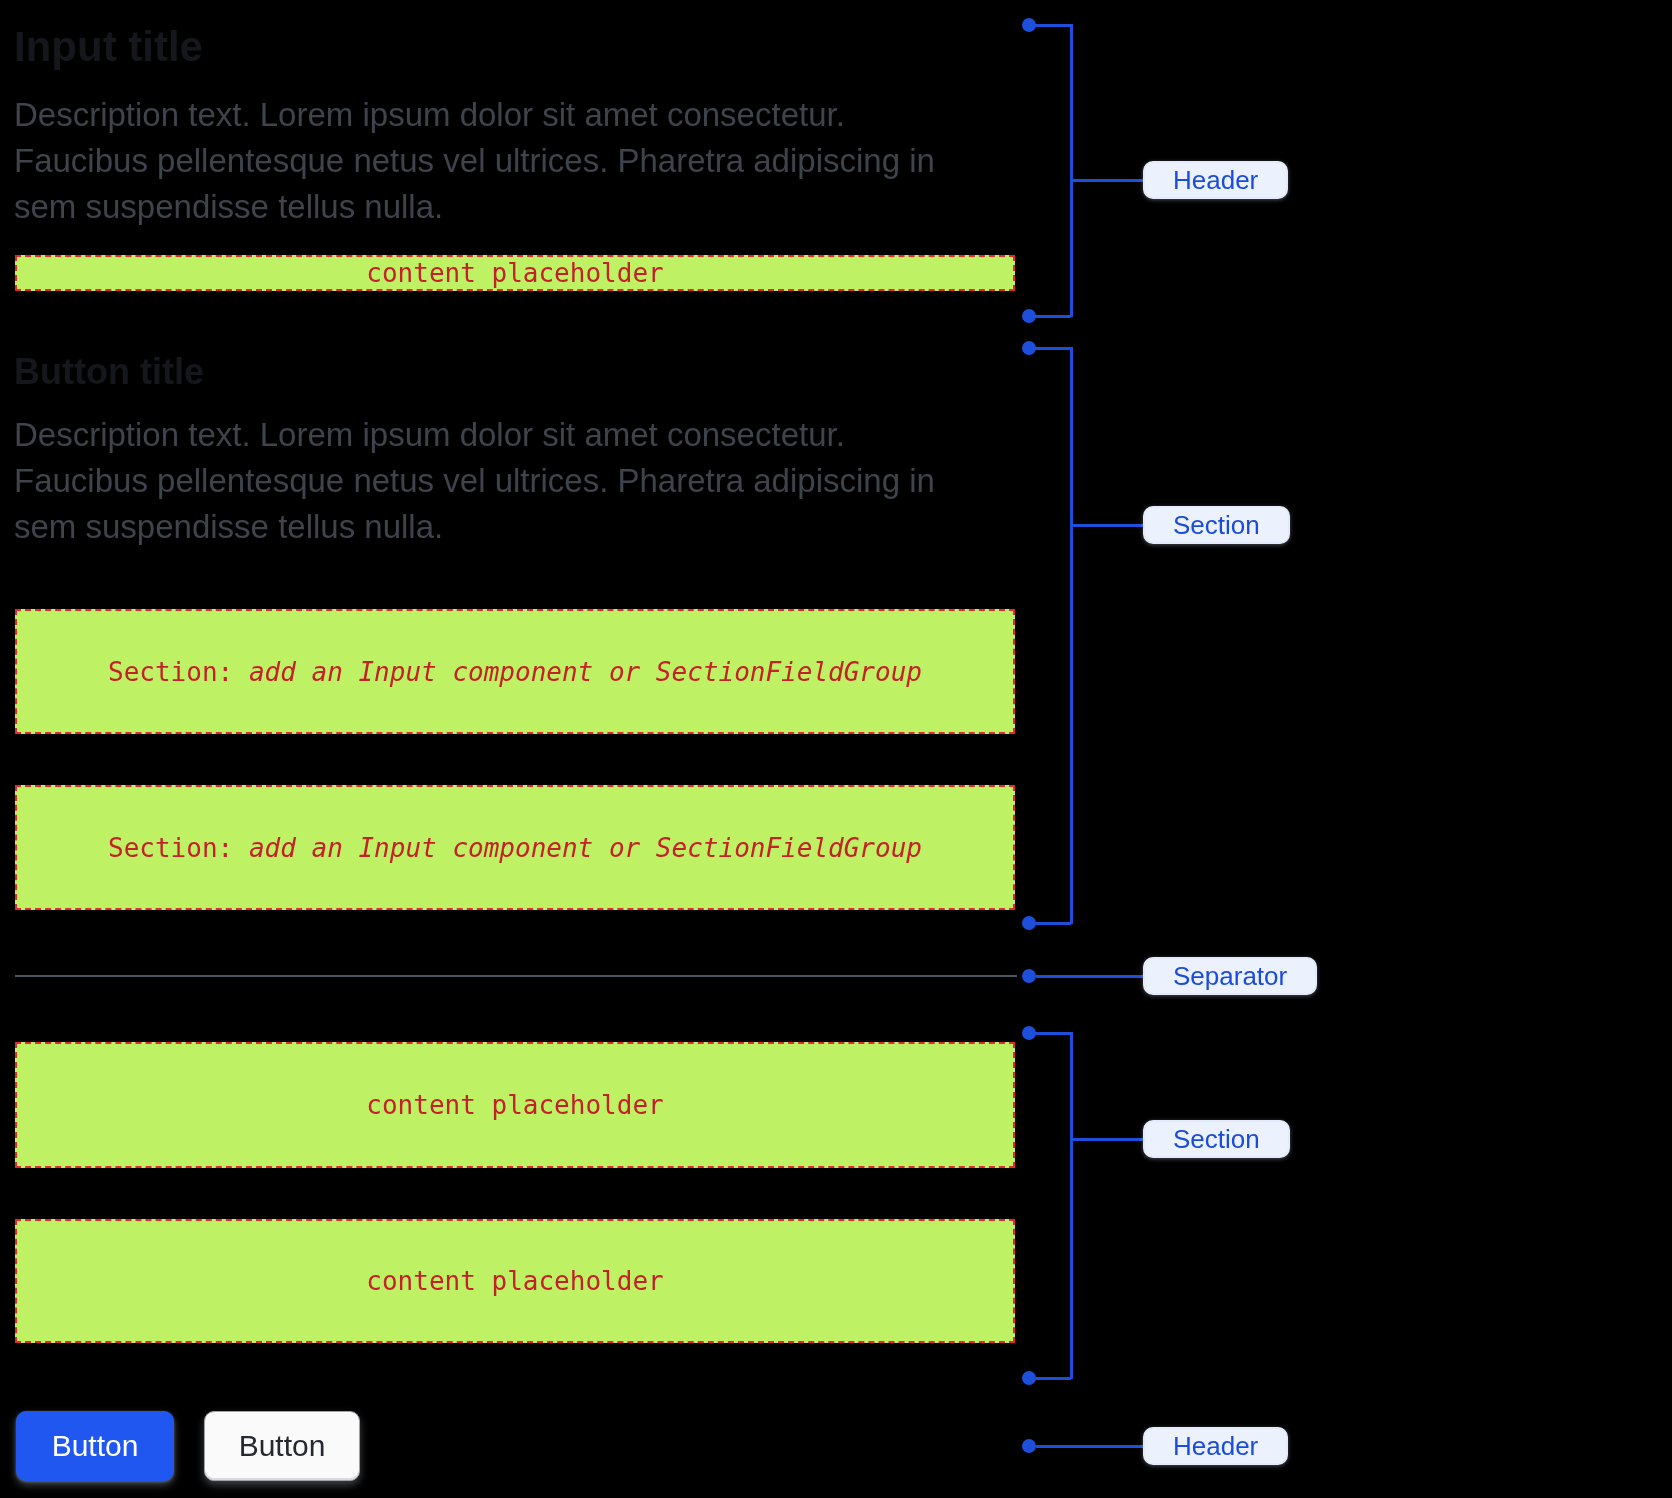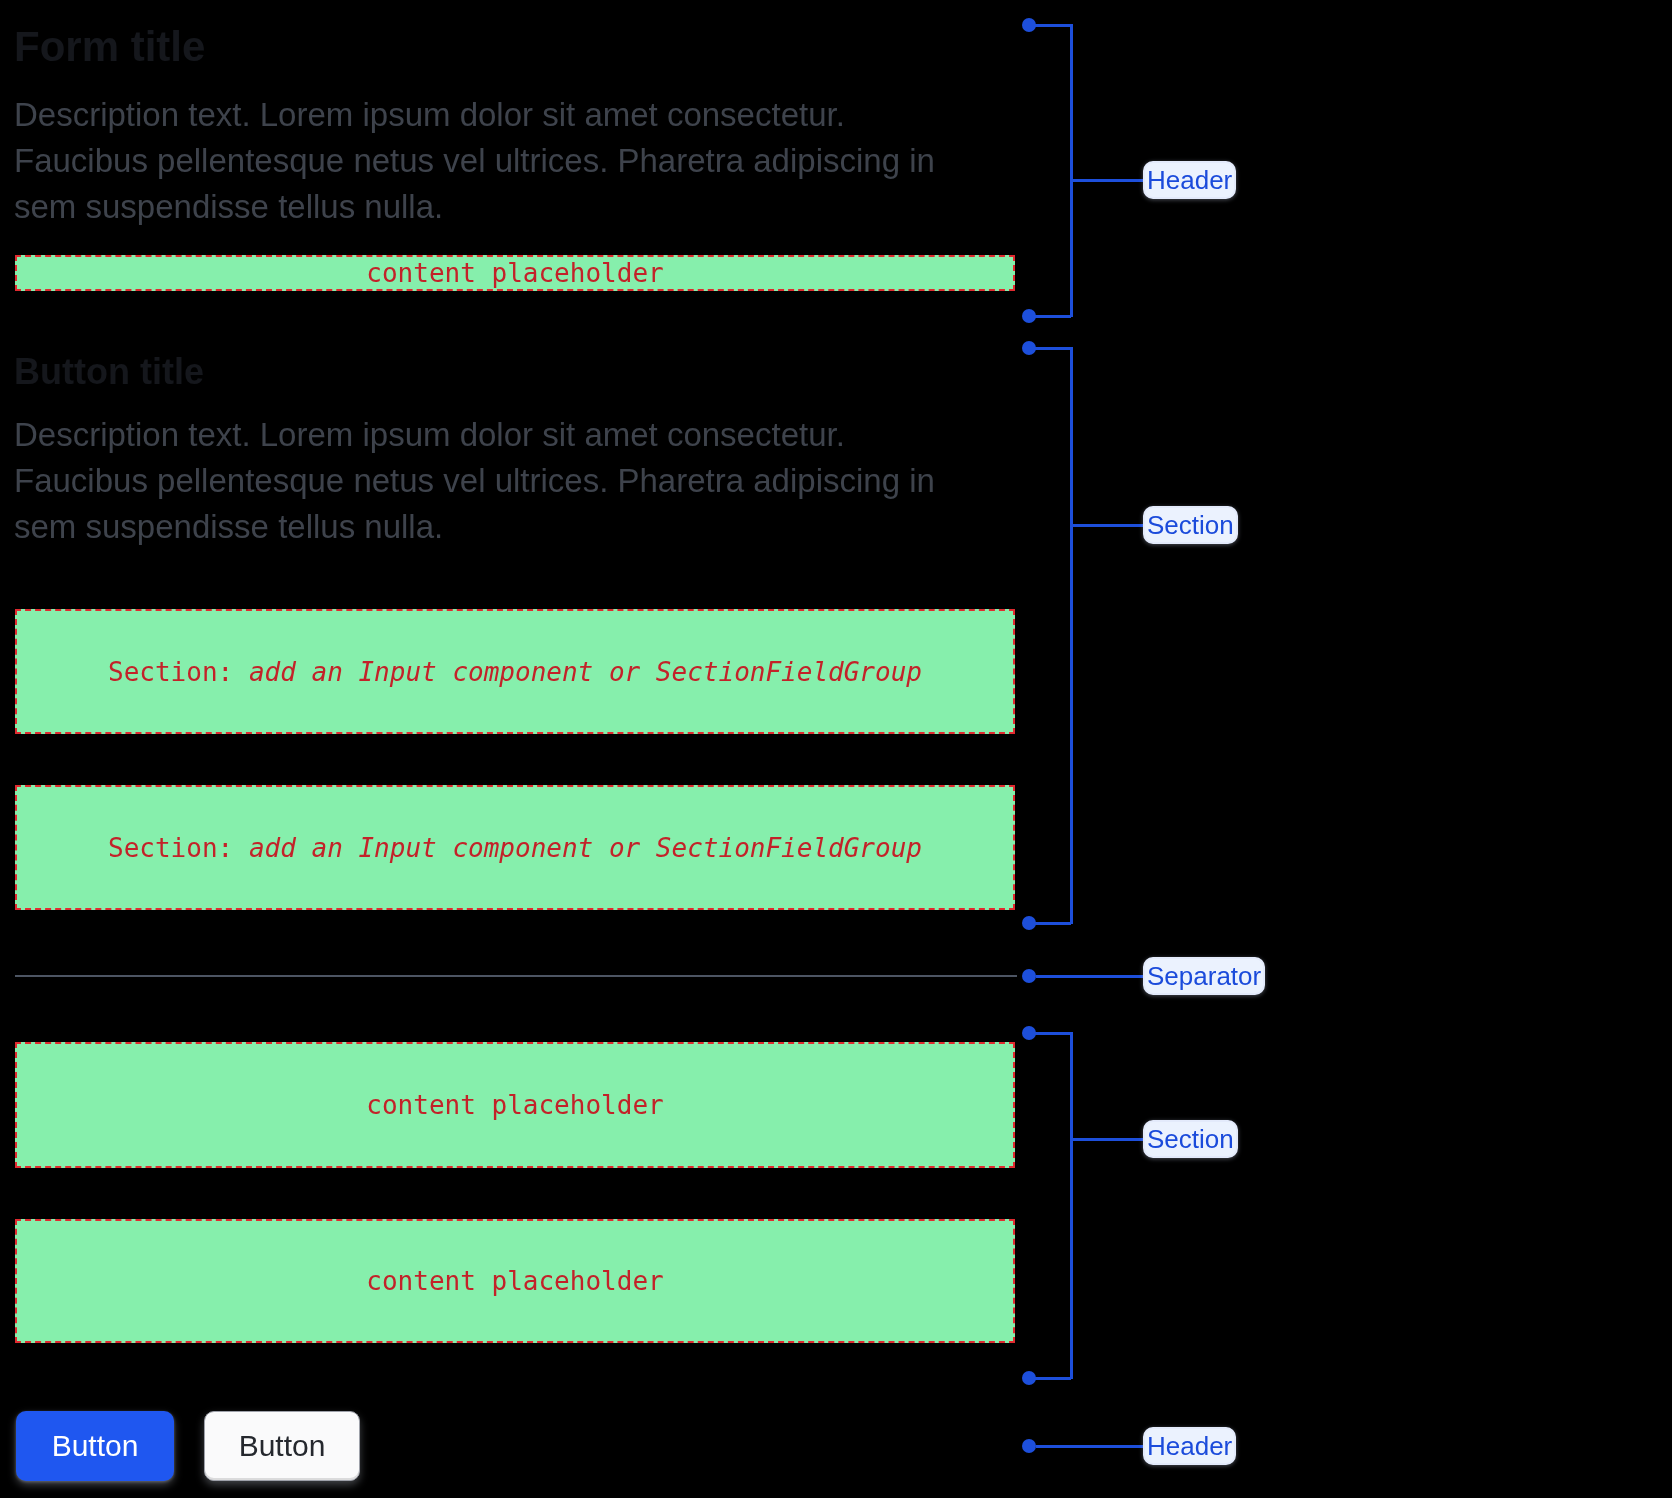--- a/index.html
+++ b/index.html
@@ -19,21 +19,21 @@
   }
   .desc{
     left:14px;width:960px;
     font-size:33px;line-height:46px;font-weight:400;color:#3E434C;
     white-space:pre-line;
   }
   .desc.header-desc{top:92px;}
   .desc.section-desc{top:412px;}
   .ph{
     left:15px;width:1000px;box-sizing:border-box;
-    background:#86efac;border:2px dashed #E02B30;
+    background:#bef264;border:2px dashed #E02B30;
     display:flex;align-items:center;justify-content:center;
     font-family:"DejaVu Sans Mono", monospace;
     font-size:26px;color:#C32229;
   }
   .ph-thin{top:255px;height:36px;}
   .ph-a{top:609px;height:125px;}
   .ph-b{top:785px;height:125px;}
   .ph-c{top:1042px;height:126px;}
   .ph-d{top:1219px;height:124px;}
   .ph em{}
@@ -59,33 +59,33 @@
   
   .dot{
     width:14px;height:14px;border-radius:50%;background:#1D4FDB;
     margin-left:-7px;margin-top:-7px; 
   }
   .vline{width:3px;background:#1D4FDB;}
   .hline{height:3px;background:#1D4FDB;margin-top:-1px;}
   .pill{
     left:1143px;height:38px;box-sizing:border-box;
     display:inline-flex;align-items:center;
-    padding:0 2px;border-radius:10px;
+    padding:0 28px;border-radius:10px;
     background:#EBF2FE;border:2px solid #E3EAFB;
     font-size:26px;font-weight:500;color:#1B4BDB;
     box-shadow:0 1px 4px rgba(210,220,245,0.35);
     white-space:nowrap;
   }
 </style>
 </head>
 <body>
 
 <div class="canvas">
 
-  <div class="abs form-title">Form title</div>
+  <div class="abs form-title">Input title</div>
 
   <div class="abs desc header-desc">Description text. Lorem ipsum dolor sit amet consectetur.
 Faucibus pellentesque netus vel ultrices. Pharetra adipiscing in
 sem suspendisse tellus nulla.</div>
 
   <div class="abs ph ph-thin">
     <span>content placeholder</span>
   </div>
 
   <div class="abs section-title">Button title</div>

